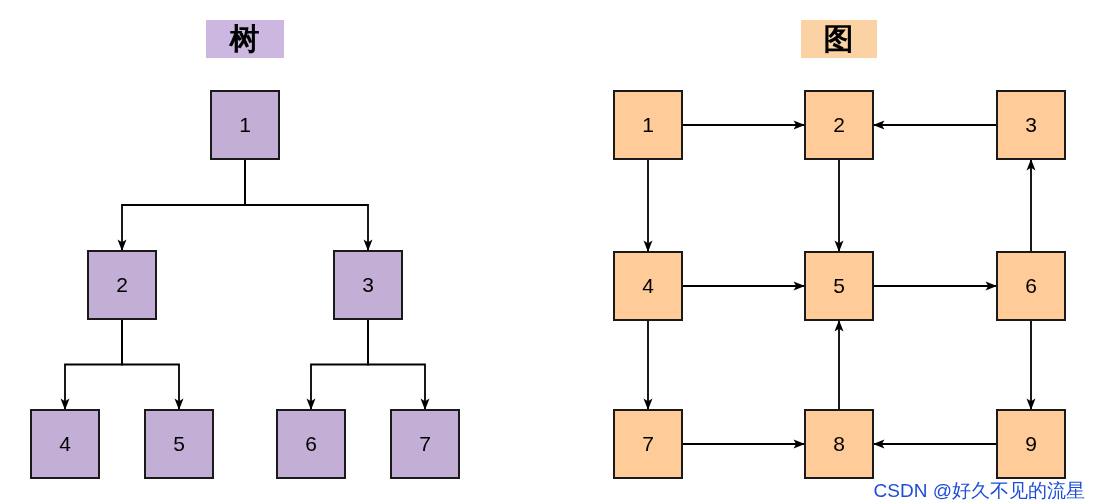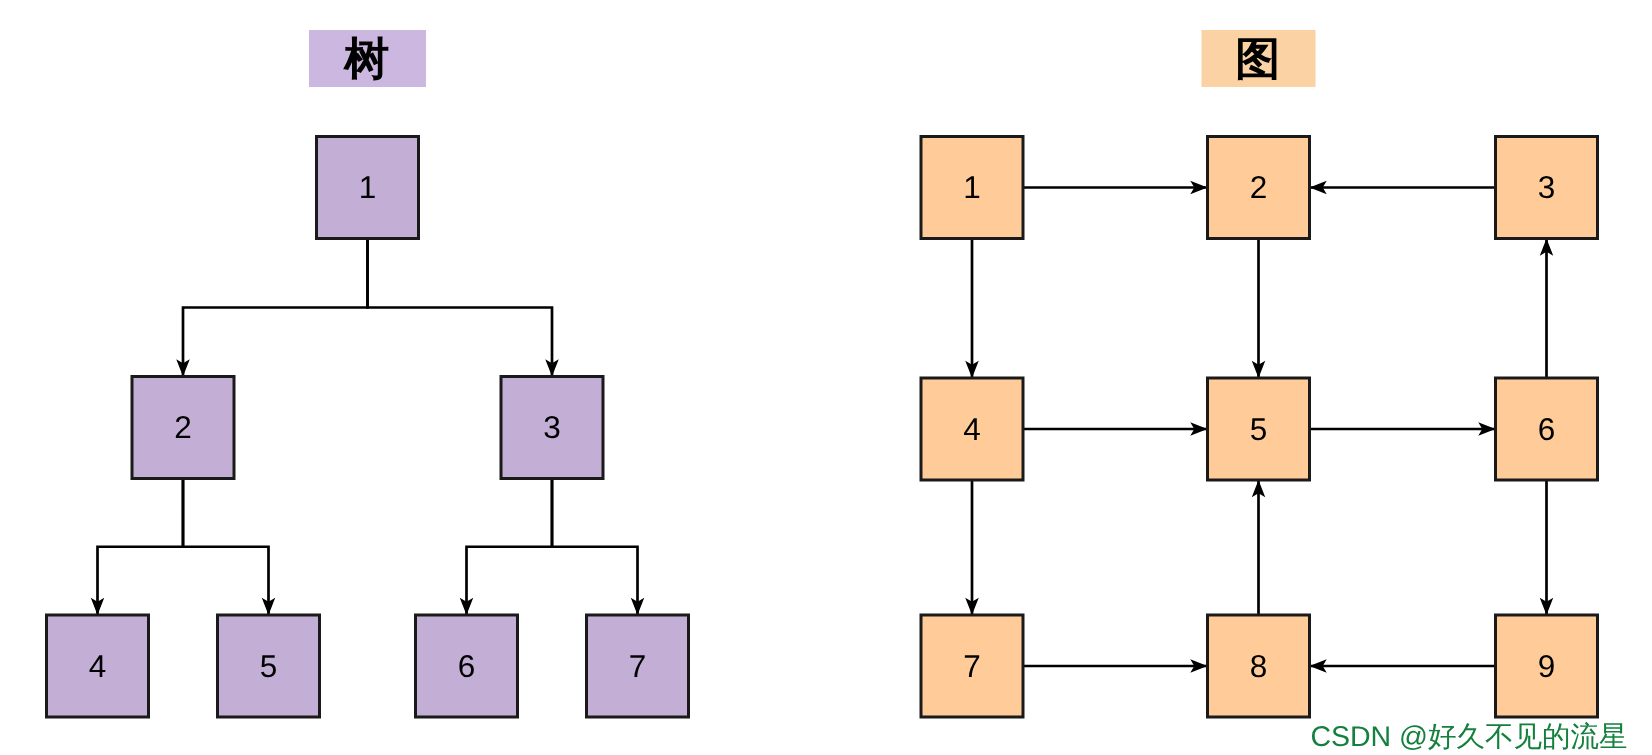--- a/index.html
+++ b/index.html
@@ -97,14 +97,14 @@
         <rect x="614" y="410" width="68" height="68" fill="#ffcc99" stroke="#1a1a1a" class="node-rect"></rect>
         <text x="648" y="451" class="node-label">7</text>
         <rect x="805" y="410" width="68" height="68" fill="#ffcc99" stroke="#1a1a1a" class="node-rect"></rect>
         <text x="839" y="451" class="node-label">8</text>
         <rect x="997" y="410" width="68" height="68" fill="#ffcc99" stroke="#1a1a1a" class="node-rect"></rect>
         <text x="1031" y="451" class="node-label">9</text>
       </g>
   </svg>
   <div class="diagram-title" id="title-tree" style="left: 206px; top: 20px; width: 78px; height: 38px; background: rgb(203, 183, 223);">树</div>
   <div class="diagram-title" id="title-graph" style="left: 801px; top: 20px; width: 76px; height: 38px; background: rgb(251, 210, 164);">图</div>
-  <div class="watermark" id="watermark" style="color: #15803d; top: 478px; right: 16px;">CSDN @好久不见的流星</div>
+  <div class="watermark" id="watermark" style="color: #1d4ed8; top: 478px; right: 16px;">CSDN @好久不见的流星</div>
 </div>
 
 </body></html>

